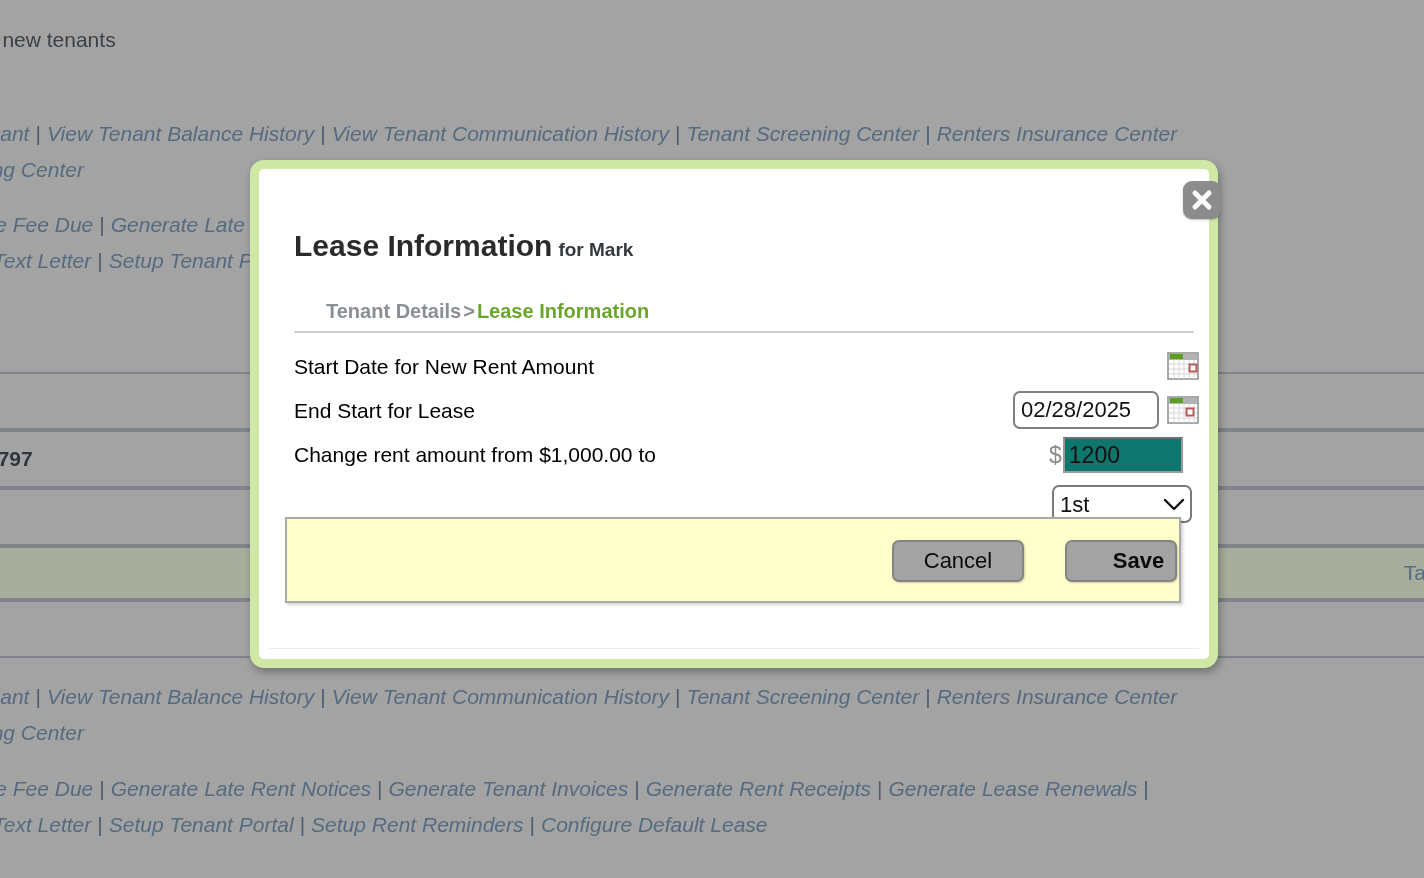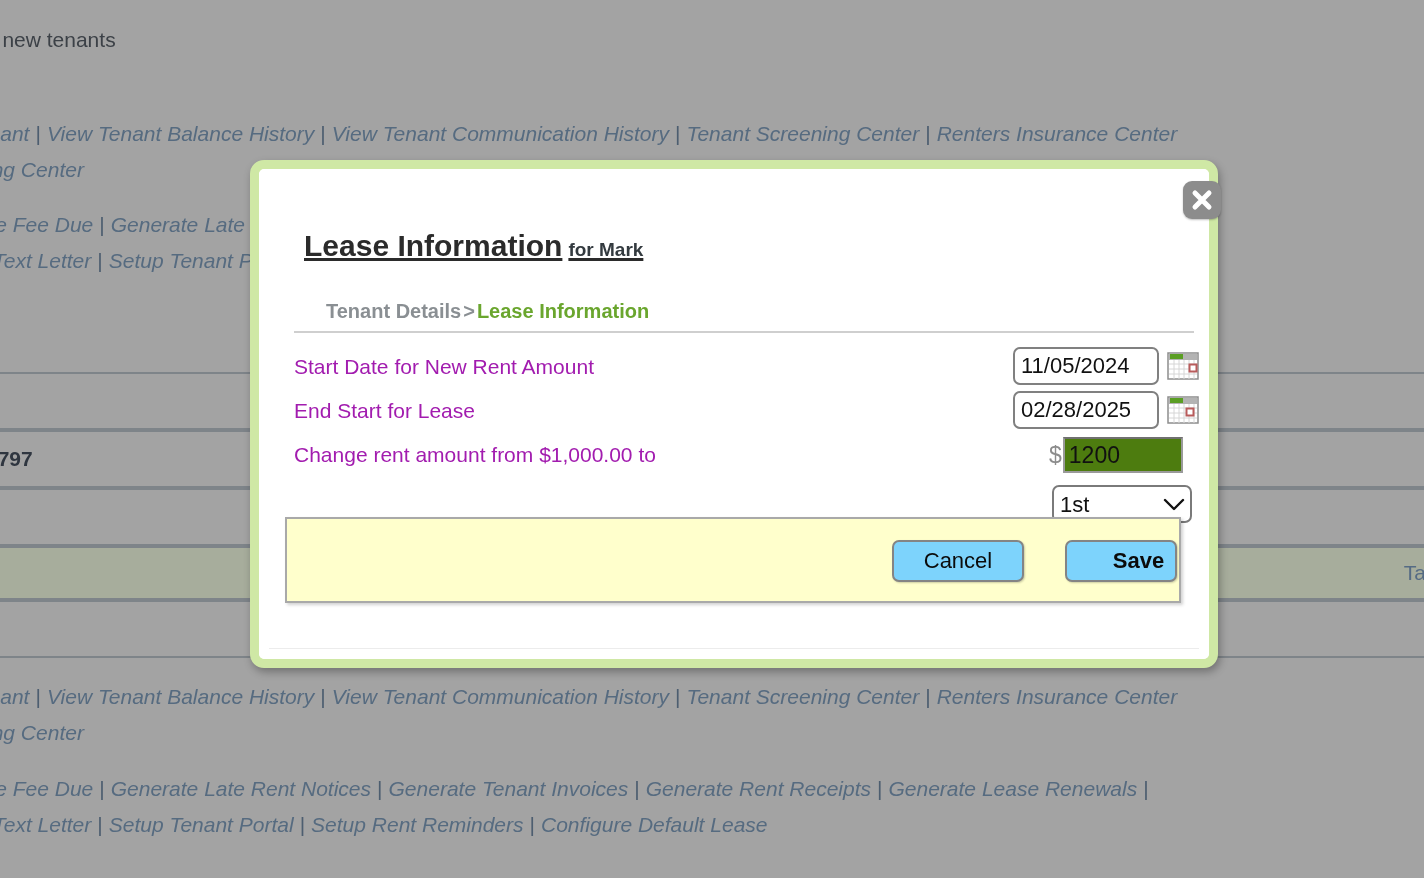--- a/index.html
+++ b/index.html
@@ -130,27 +130,26 @@
     background: #8c8c8c;
     border: none;
     cursor: pointer;
     padding: 0;
     box-shadow: 0 1px 2px rgba(0,0,0,0.25);
   }
   #close-btn svg { display: block; }
 
   .modal-title {
     position: absolute;
-    left: 45px;
+    left: 35px;
     top: 60px;
     font-size: 30px;
     font-weight: bold;
     color: #2b2b2b;
     white-space: nowrap;
-    text-decoration: underline;
   }
   .modal-title .subject {
     font-size: 19px;
     font-weight: bold;
     color: #333a3f;
     margin-left: 6px;
   }
 
   .breadcrumb {
     position: absolute;
@@ -183,21 +182,21 @@
   }
   .form-row {
     position: relative;
     height: 44px;
   }
   .form-label {
     position: absolute;
     left: 35px;
     top: 6px;
     font-size: 21px;
-    color: #a21caf;
+    color: #000000;
     white-space: nowrap;
   }
 
   .ctl-date {
     position: absolute;
     left: 754px;
     top: -2px;
     width: 146px;
     height: 38px;
     box-sizing: border-box;
@@ -236,21 +235,21 @@
     width: 120px;
     height: 36px;
     box-sizing: border-box;
     font-family: "Liberation Sans", sans-serif;
     font-size: 23px;
     color: #111;
     padding: 0 4px;
     border: 2px solid #9a9a9a;
     border-top-color: #707070;
     border-radius: 0;
-    background: #4d7c0f;
+    background: #0f766e;
     outline: none;
   }
 
   .ctl-select {
     position: absolute;
     left: 793px;
     top: 0px;
     width: 140px;
     height: 38px;
     box-sizing: border-box;
@@ -283,21 +282,21 @@
     box-sizing: border-box;
     background: #ffffcc;
     border: 2px solid #a9a9a9;
     box-shadow: 2px 2px 3px rgba(0,0,0,0.18);
   }
   .btn {
     position: absolute;
     top: 21px;
     height: 42px;
     box-sizing: border-box;
-    background: #7dd3fc;
+    background: #a3a3a3;
     border: 2px solid #848484;
     border-radius: 7px;
     font-family: "Liberation Sans", sans-serif;
     font-size: 22px;
     color: #0b0b0b;
     cursor: pointer;
     box-shadow: 1px 1px 2px rgba(0,0,0,0.2);
   }
   #cancel-button { right: 155px; width: 132px; font-weight: normal; }
   #save-button  { right: 2px;   width: 112px; font-weight: bold; padding-left: 41px; }
@@ -374,21 +373,20 @@
     <div class="breadcrumb">
       <span class="crumb-parent">Tenant Details</span><span class="crumb-sep">&gt;</span><span class="crumb-current">Lease Information</span>
     </div>
 
     <div class="divider"></div>
 
     <div class="form-area">
 
       <div class="form-row">
         <span class="form-label">Start Date for New Rent Amount</span>
-        <input class="ctl-date" type="text" value="11/05/2024" style="">
         <span class="cal-icon">
           <svg width="32" height="32" viewBox="0 0 32 32">
             <rect x="1" y="3" width="30" height="26" fill="#ffffff" stroke="#8d8d8d" stroke-width="1.5"></rect>
             <rect x="2" y="4" width="28" height="6" fill="#b3b3b3"></rect>
             <rect x="3" y="4" width="13" height="5" fill="#5a9e23"></rect>
             <g stroke="#d6d6d6" stroke-width="1">
               <line x1="2" y1="14" x2="30" y2="14"></line>
               <line x1="2" y1="19" x2="30" y2="19"></line>
               <line x1="2" y1="24" x2="30" y2="24"></line>
               <line x1="7" y1="10" x2="7" y2="29"></line>

